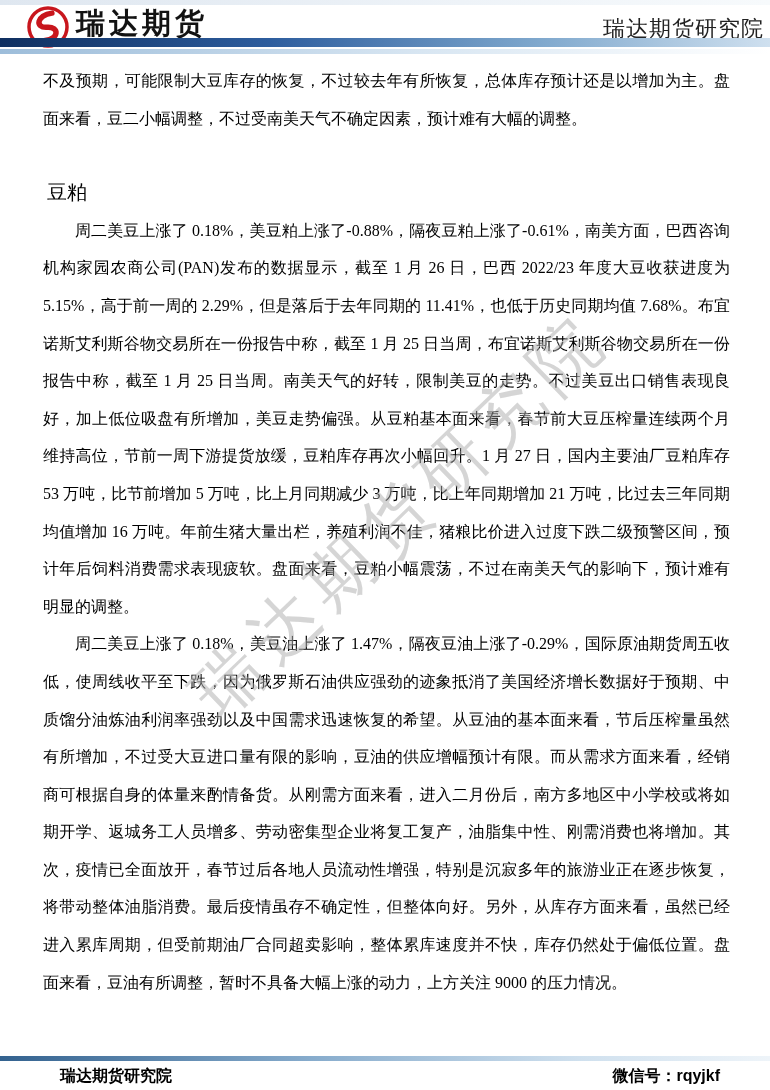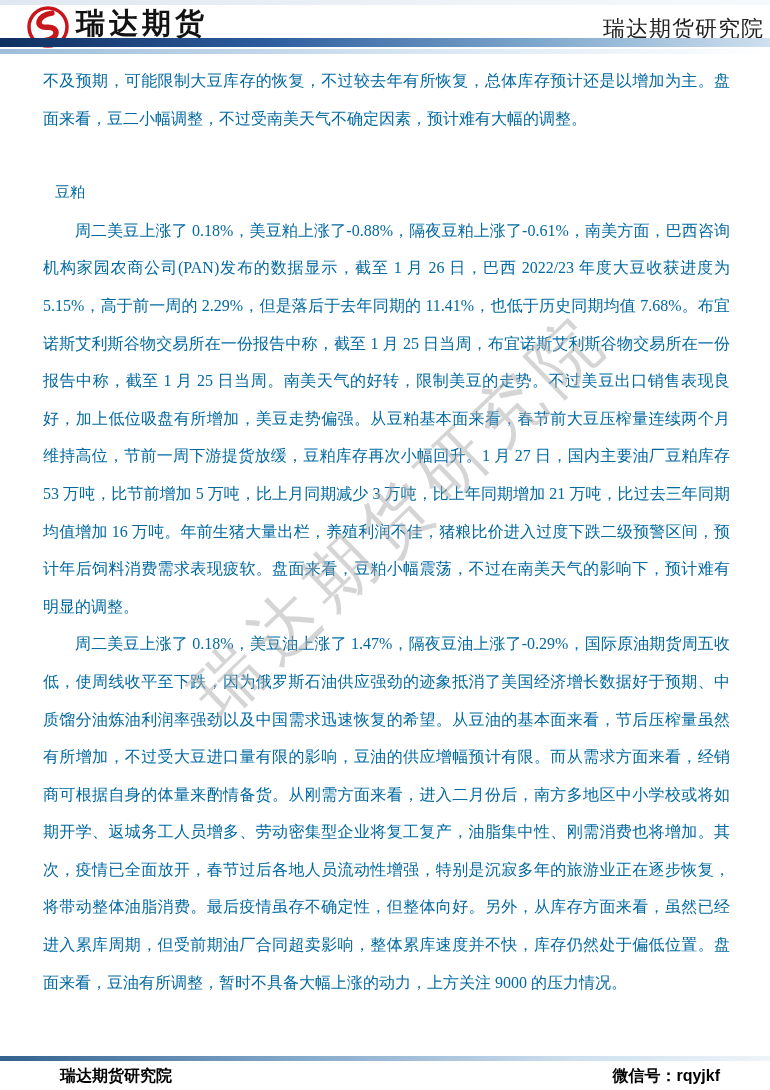--- a/index.html
+++ b/index.html
@@ -19,25 +19,25 @@
     font-size:7px;font-weight:bold;color:#c8161d;letter-spacing:2.6px;margin-top:1px;}
   .header-title{position:absolute;right:6px;top:14px;
     font-family:"Liberation Sans","DejaVu Sans",sans-serif;
     font-size:22px;color:#222;letter-spacing:1px;}
   .bar-main{position:absolute;top:38px;left:0;right:0;height:9px;
     background:linear-gradient(to right,#0f2f60,#2d5d9e 35%,#7fa8cd 70%,#cfe0ef);}
   .bar-sub{position:absolute;top:49px;left:0;right:0;height:5px;
     background:linear-gradient(to right,#9dbdda,#d8e6f2 55%,#ffffff);}
   
   .content{position:absolute;top:62px;left:43px;right:40px;bottom:42px;
-    overflow:hidden;font-size:16px;line-height:37.6px;color:#0369a1;
+    overflow:hidden;font-size:16px;line-height:37.6px;color:#000000;
     text-align:justify;}
   .para{margin:0;text-indent:2em;}
   .para.no-indent{text-indent:0;}
-  .section-heading{margin:37px 0 0 12px;font-size:15px;font-weight:normal;
+  .section-heading{margin:37px 0 0 4px;font-size:20px;font-weight:normal;
     line-height:37.6px;}
   .watermark{position:absolute;left:172px;top:673px;z-index:2;
     transform:rotate(-44deg);transform-origin:0 0;
     font-size:68px;letter-spacing:10px;color:#adadad;opacity:.5;
     white-space:nowrap;pointer-events:none;
     font-family:"Liberation Serif","DejaVu Serif",serif;}
   
   .footer-line{position:absolute;bottom:29px;left:0;right:0;height:5px;
     background:linear-gradient(to right,#33628f,#86abcc 40%,#cfe0ee 75%,#eef4f9);}
   .footer-row{position:absolute;bottom:3px;left:60px;right:50px;

